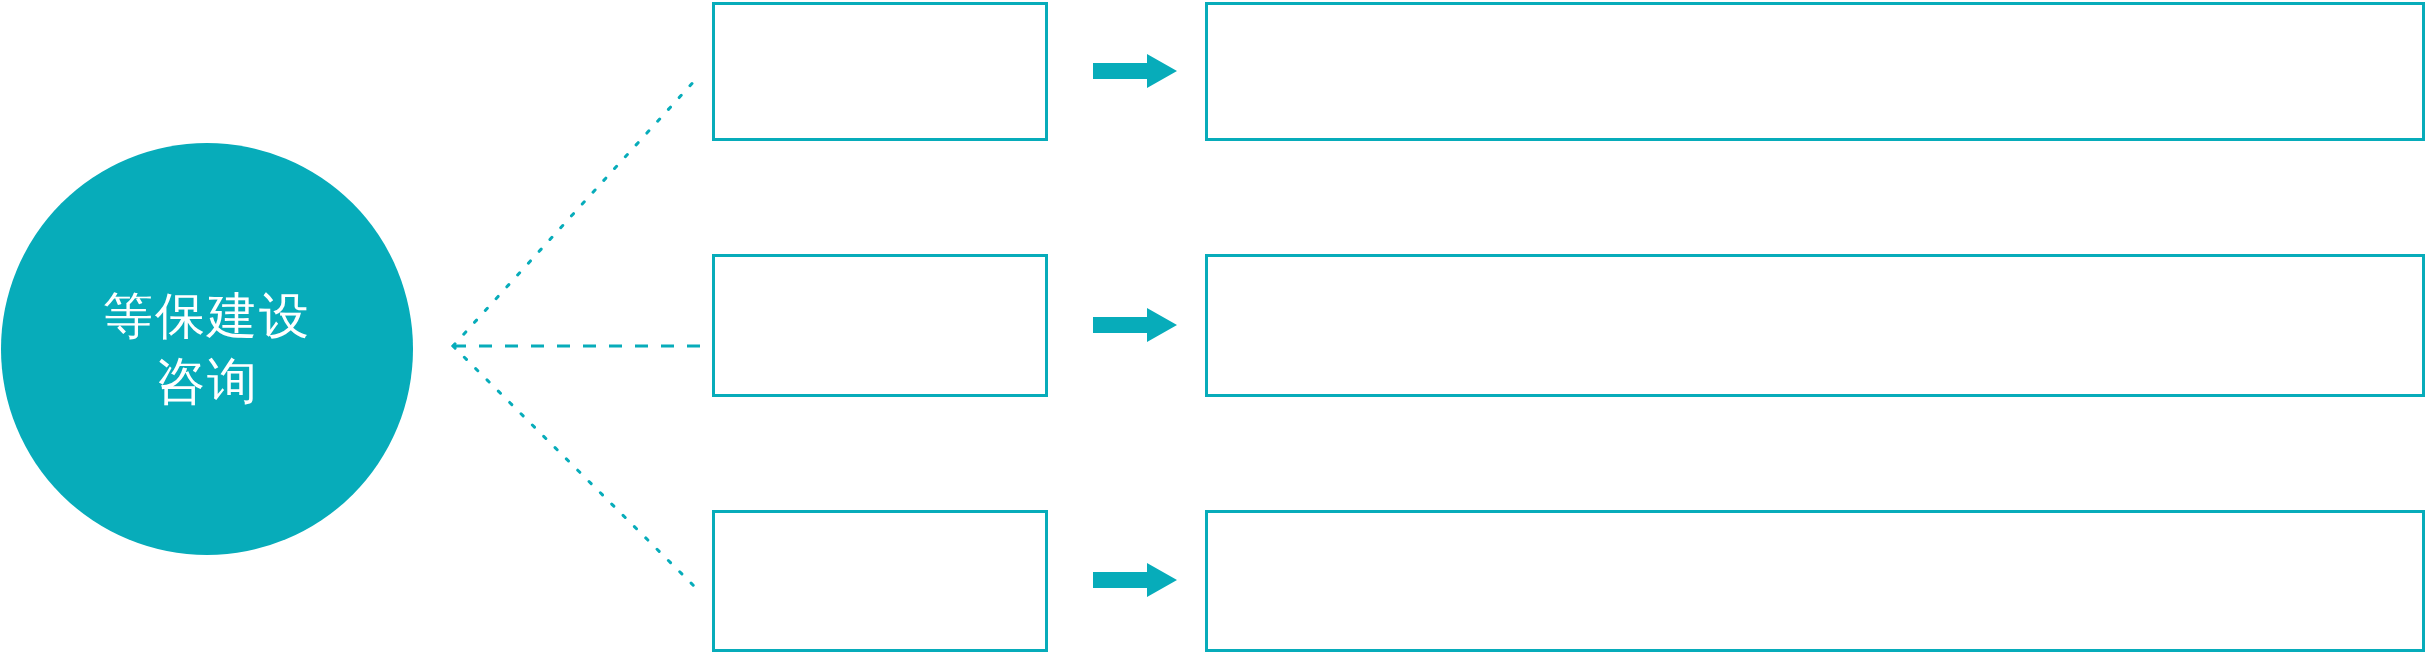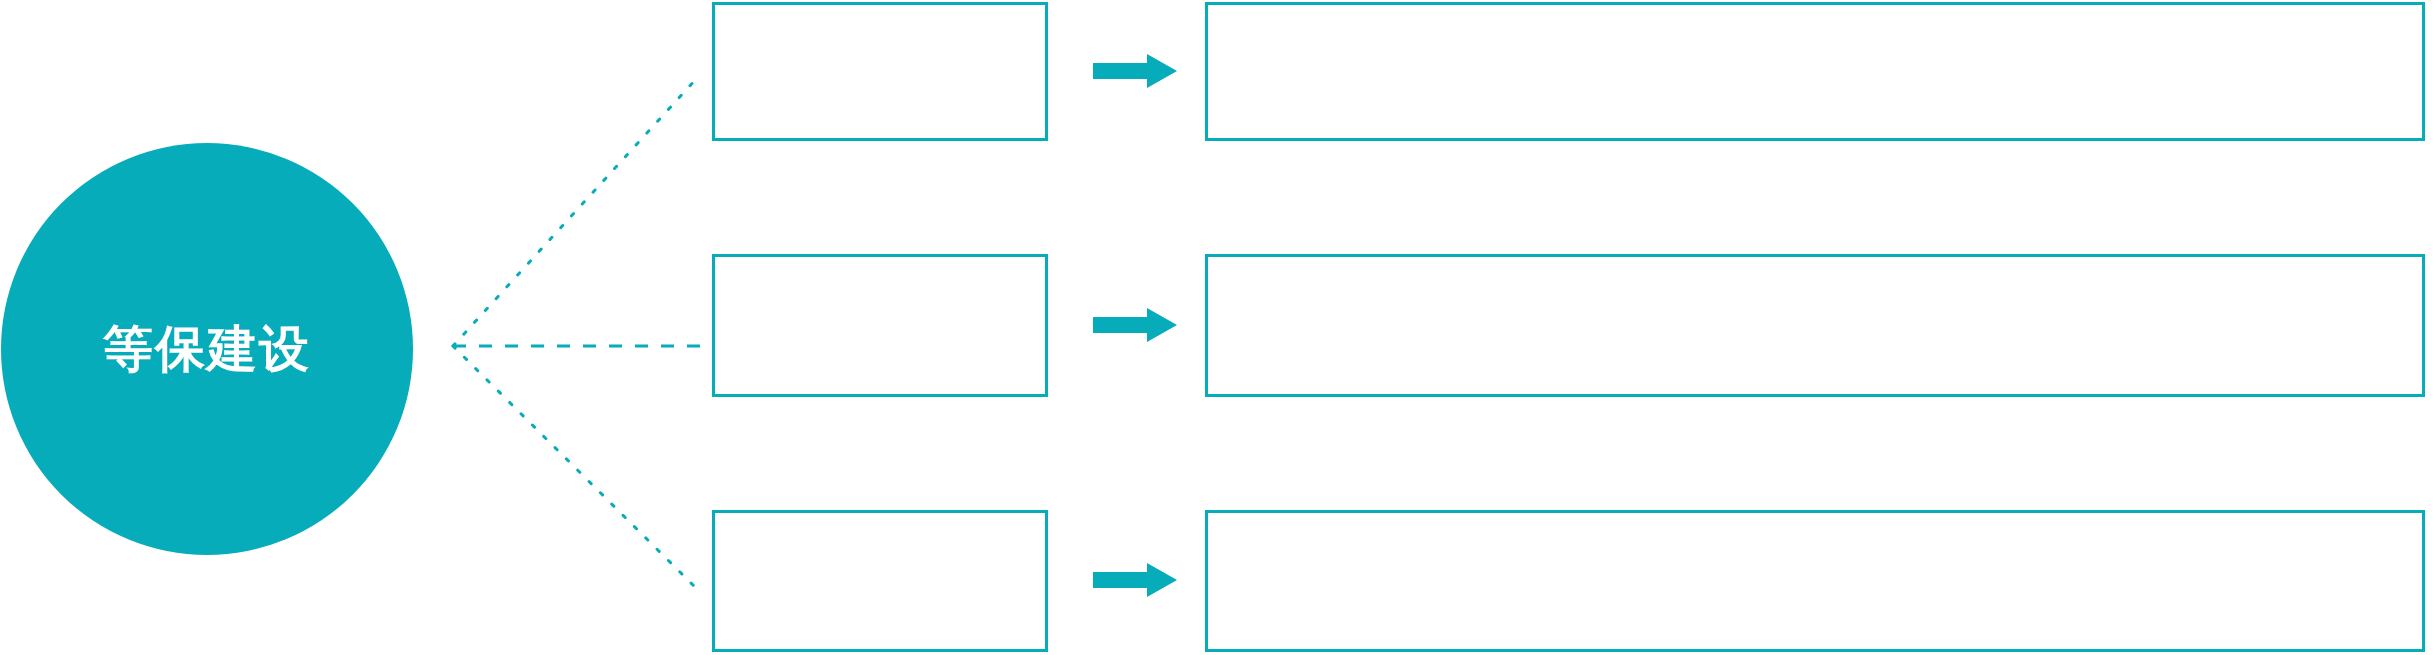--- a/index.html
+++ b/index.html
@@ -31,21 +31,21 @@
     flex-direction: column;
     align-items: center;
     justify-content: center;
     box-sizing: border-box;
   }
   .hub-line {
     color: #ffffff;
     font-size: 50px;
     line-height: 1.30;
     letter-spacing: 2px;
-    font-weight: 700;
+    font-weight: 400;
     white-space: nowrap;
     text-align: center;
   }
   
   .connectors {
     position: absolute;
     left: 0;
     top: 0;
     width: 2434px;
     height: 655px;
@@ -101,20 +101,21 @@
 <div id="canvas">
 
   <svg class="connectors" viewBox="0 0 2434 655" width="2434" height="655" aria-hidden="true">
     <line x1="453" y1="346" x2="697" y2="78" stroke="#07acba" stroke-width="3" stroke-linecap="round" stroke-dasharray="3 13"></line>
     <line x1="453" y1="346" x2="709" y2="346" stroke="#07acba" stroke-width="3" stroke-linecap="butt" stroke-dasharray="13 13"></line>
     <line x1="453" y1="346" x2="697" y2="589" stroke="#07acba" stroke-width="3" stroke-linecap="round" stroke-dasharray="3 13"></line>
   </svg>
 
   <div class="hub">
     <div class="hub-line">等保建设</div>
+    <div class="hub-line">咨询</div>
   </div>
 
   <div class="row" style="top:0px;">
     <div class="label-box" style="top:2px;height:139px;">
       <span class="box-text"></span>
     </div>
 
     <svg class="arrow" style="top:54px;" viewBox="0 0 84 34" aria-hidden="true">
       <polygon points="0,9 54,9 54,0 84,17 54,34 54,25 0,25" fill="#07acba"></polygon>
     </svg>

